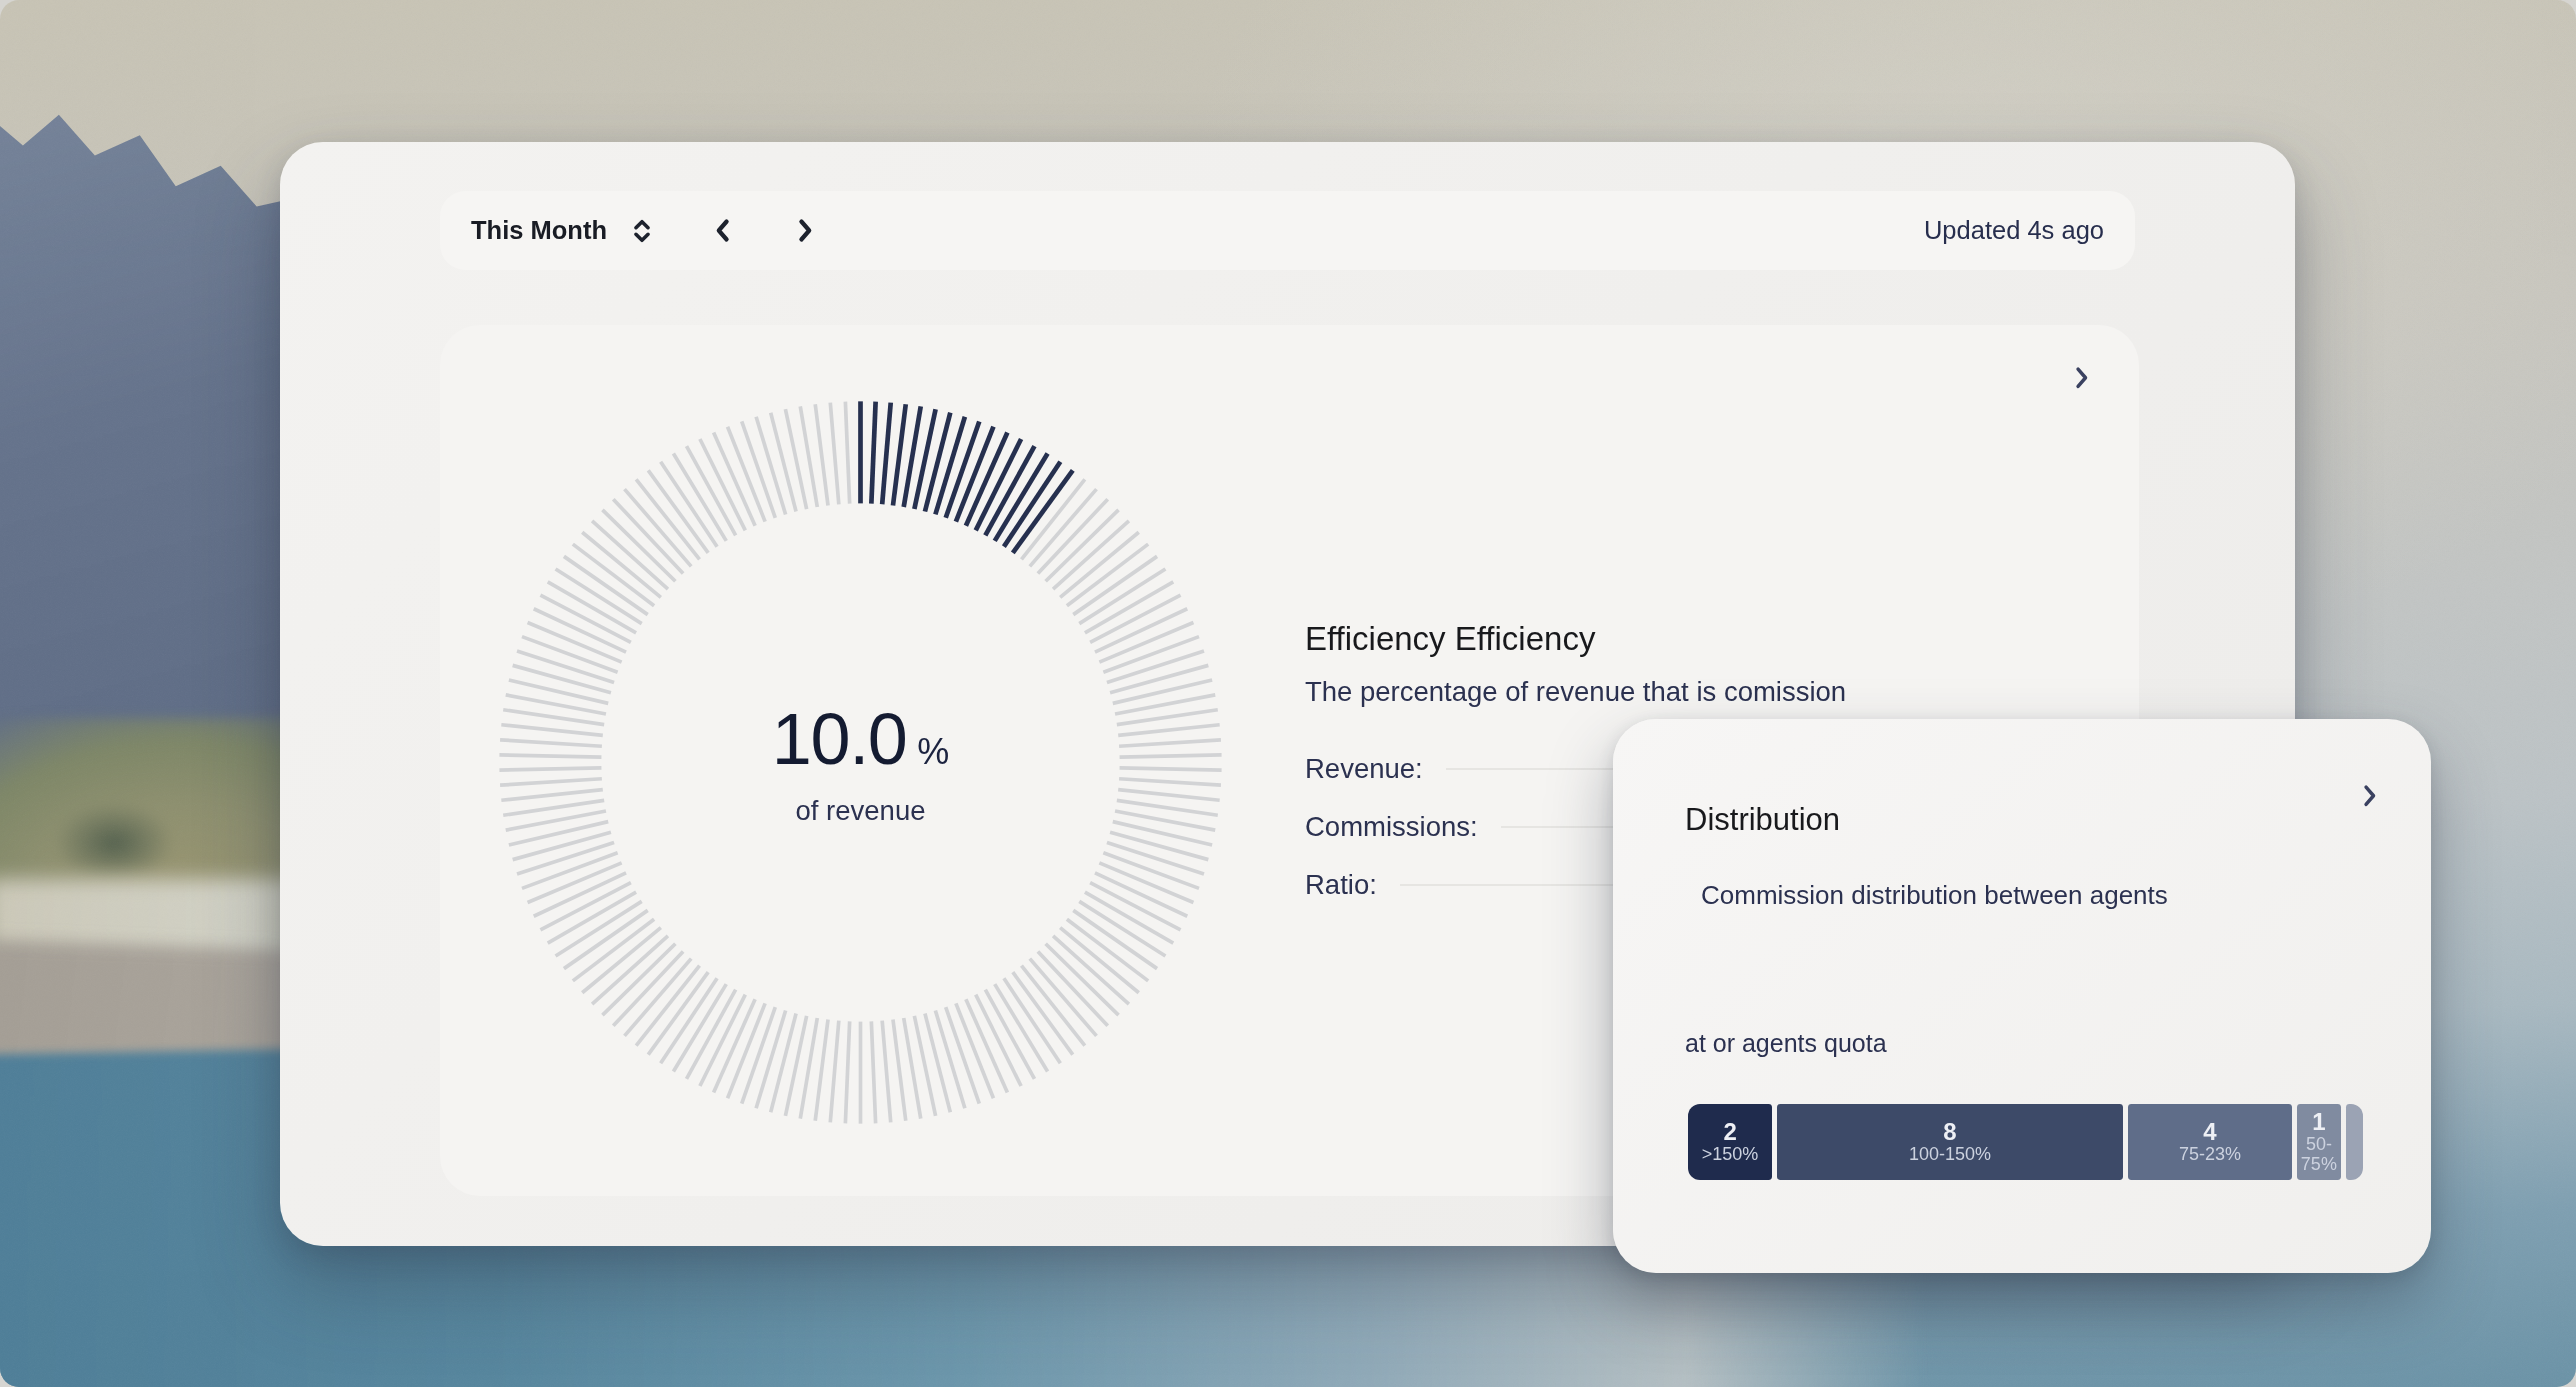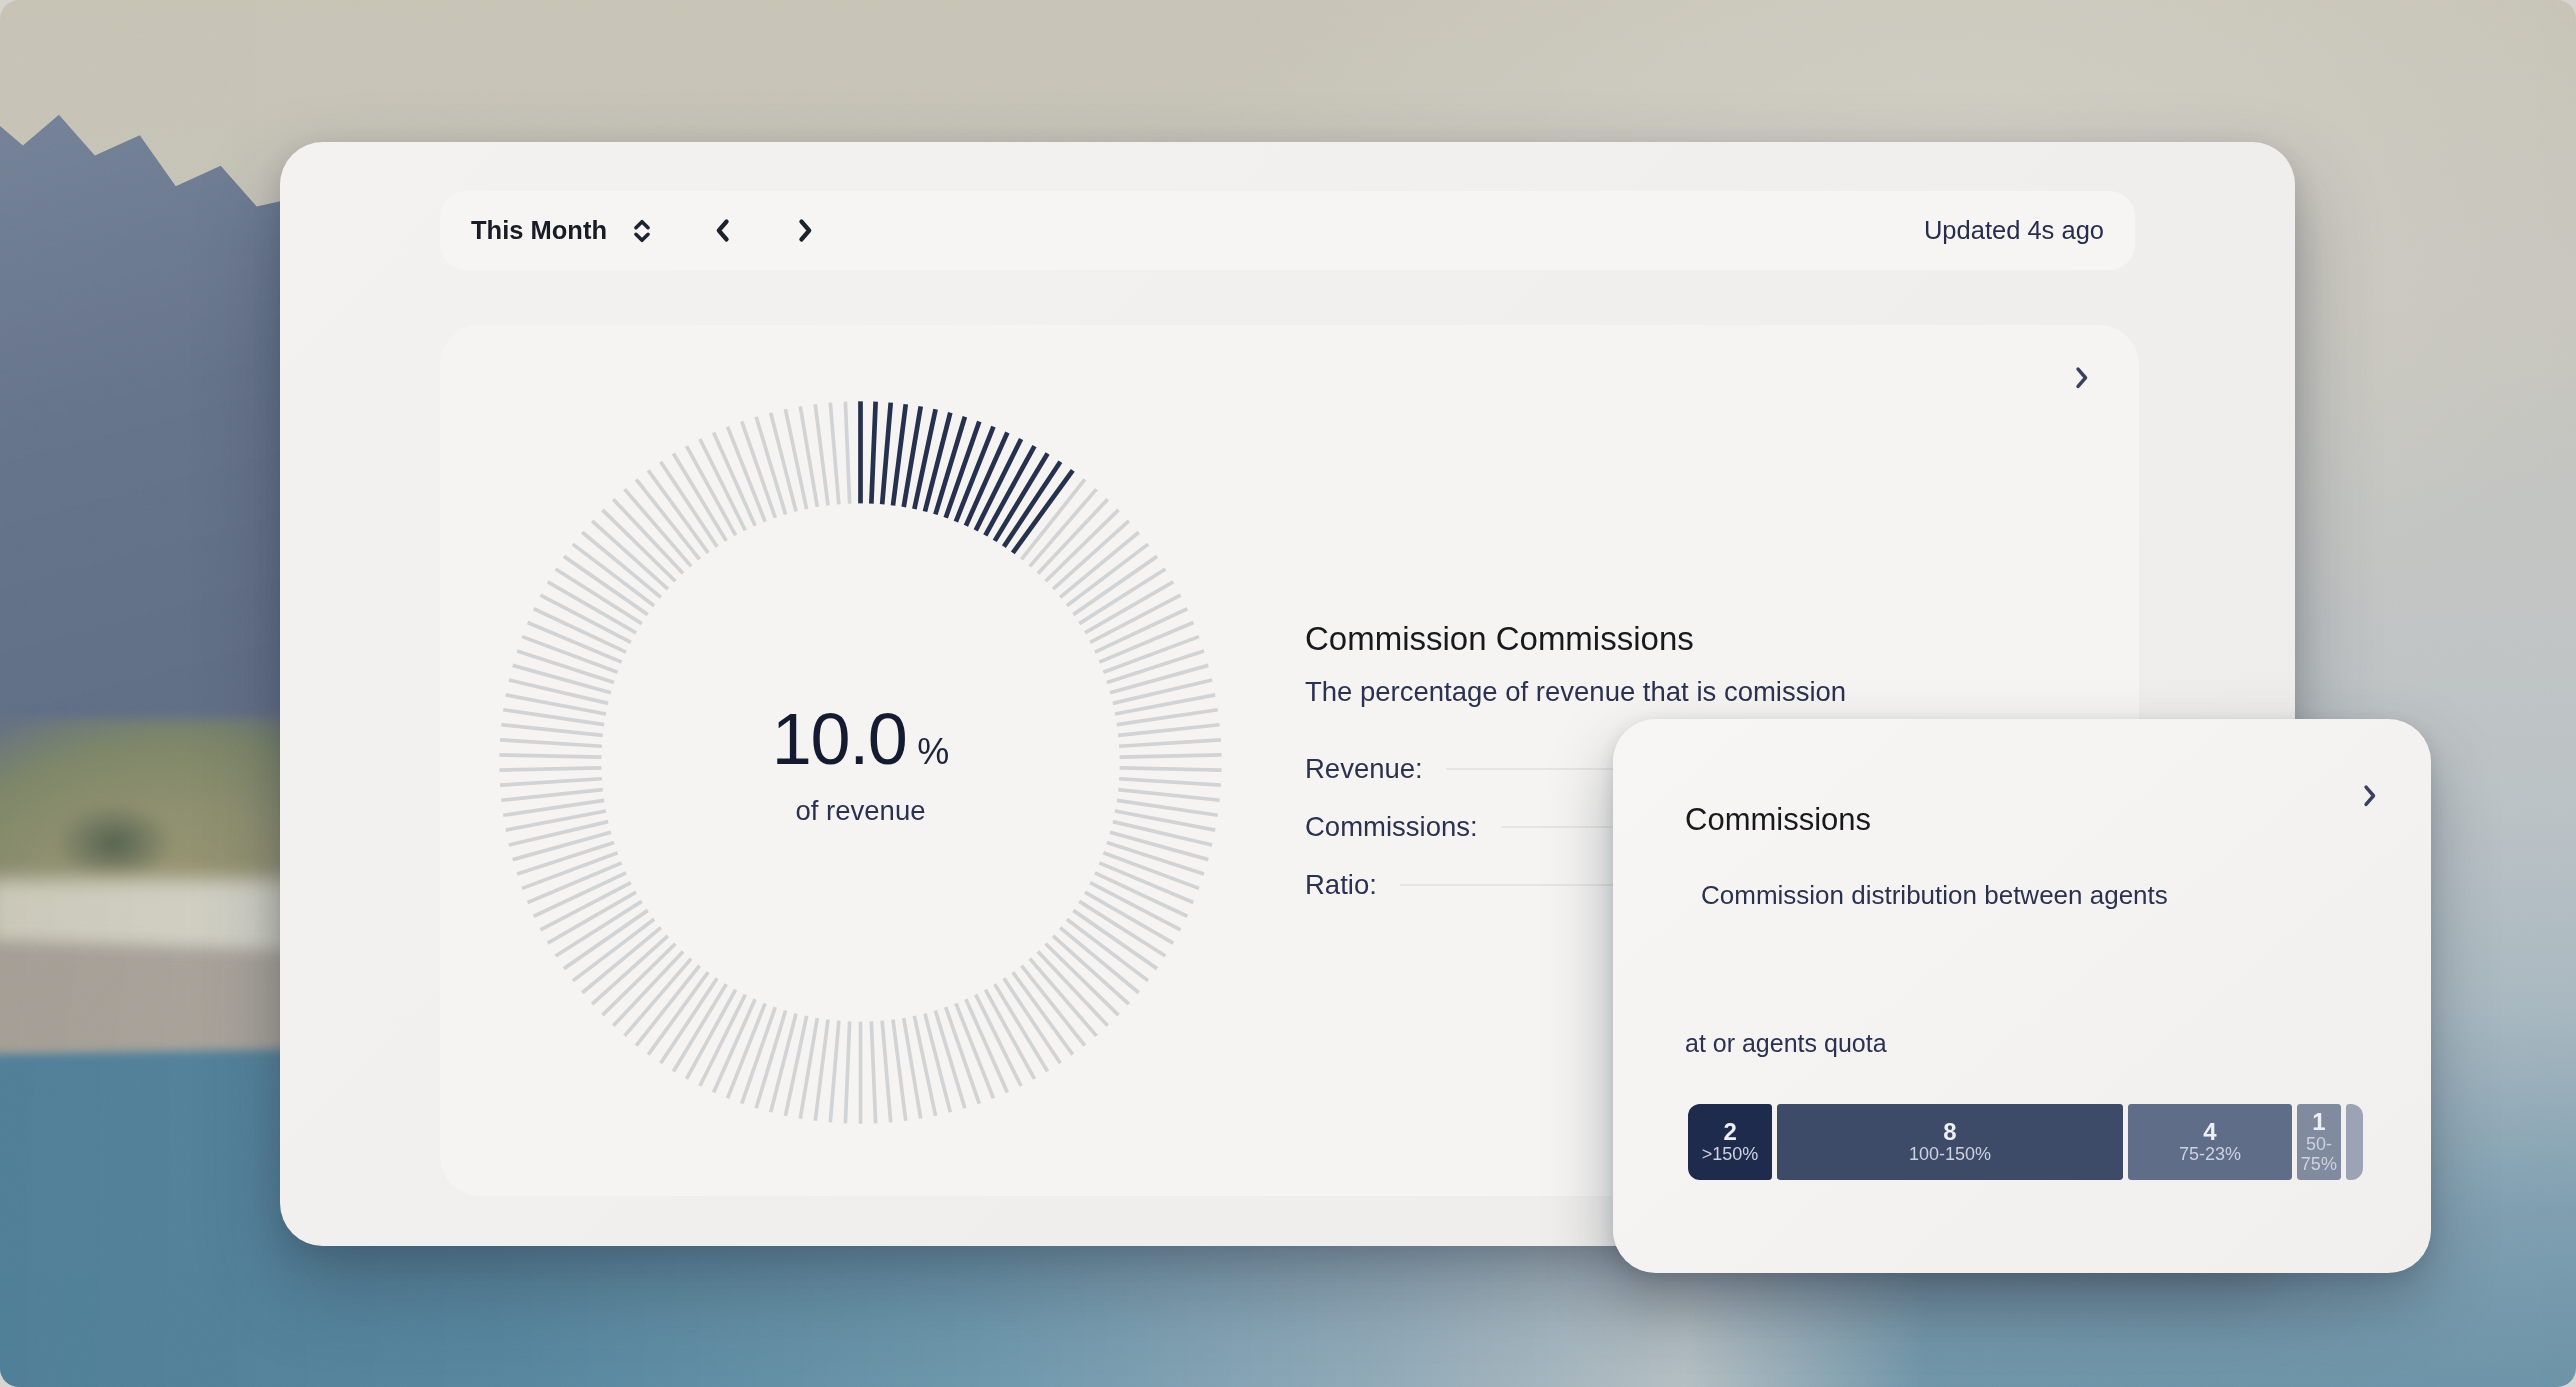--- a/index.html
+++ b/index.html
@@ -289,21 +289,21 @@
         <div class="gauge-center">
           <div class="gauge-num-row">
             <span class="gauge-num">10.0</span>
             <span class="gauge-unit">%</span>
           </div>
           <div class="gauge-caption">of revenue</div>
         </div>
       </div>
 
       <div class="info">
-        <h2>Commission Commissions</h2>
+        <h2>Efficiency Efficiency</h2>
         <p class="sub">The percentage of revenue that is comission</p>
         <div class="rows">
           <div class="row">
             <span class="lbl">Revenue:</span>
             <span class="line"></span>
           </div>
           <div class="row">
             <span class="lbl">Commissions:</span>
             <span class="line"></span>
           </div>
@@ -315,21 +315,21 @@
       </div>
     </div>
   </section>
 
   <aside class="dist-card">
     <button class="expand">
       <svg viewBox="0 0 40 48">
           <polyline points="14,9 27,24 14,39"></polyline>
         </svg>
     </button>
-    <h3 class="dist-title">Commissions</h3>
+    <h3 class="dist-title">Distribution</h3>
     <p class="dist-sub">Commission distribution between agents</p>
     <div class="dist-quota">at or agents quota</div>
     <div class="bar" id="dist-bar">
         <div class="seg" style="flex: 12.6 1 0px; background: rgb(31, 43, 77);">
           <span class="cnt">2</span>
           <span class="rng">&gt;150%</span>
         </div>
         <div class="seg" style="flex: 51.8 1 0px; background: rgb(61, 74, 104);">
           <span class="cnt">8</span>
           <span class="rng">100-150%</span>

